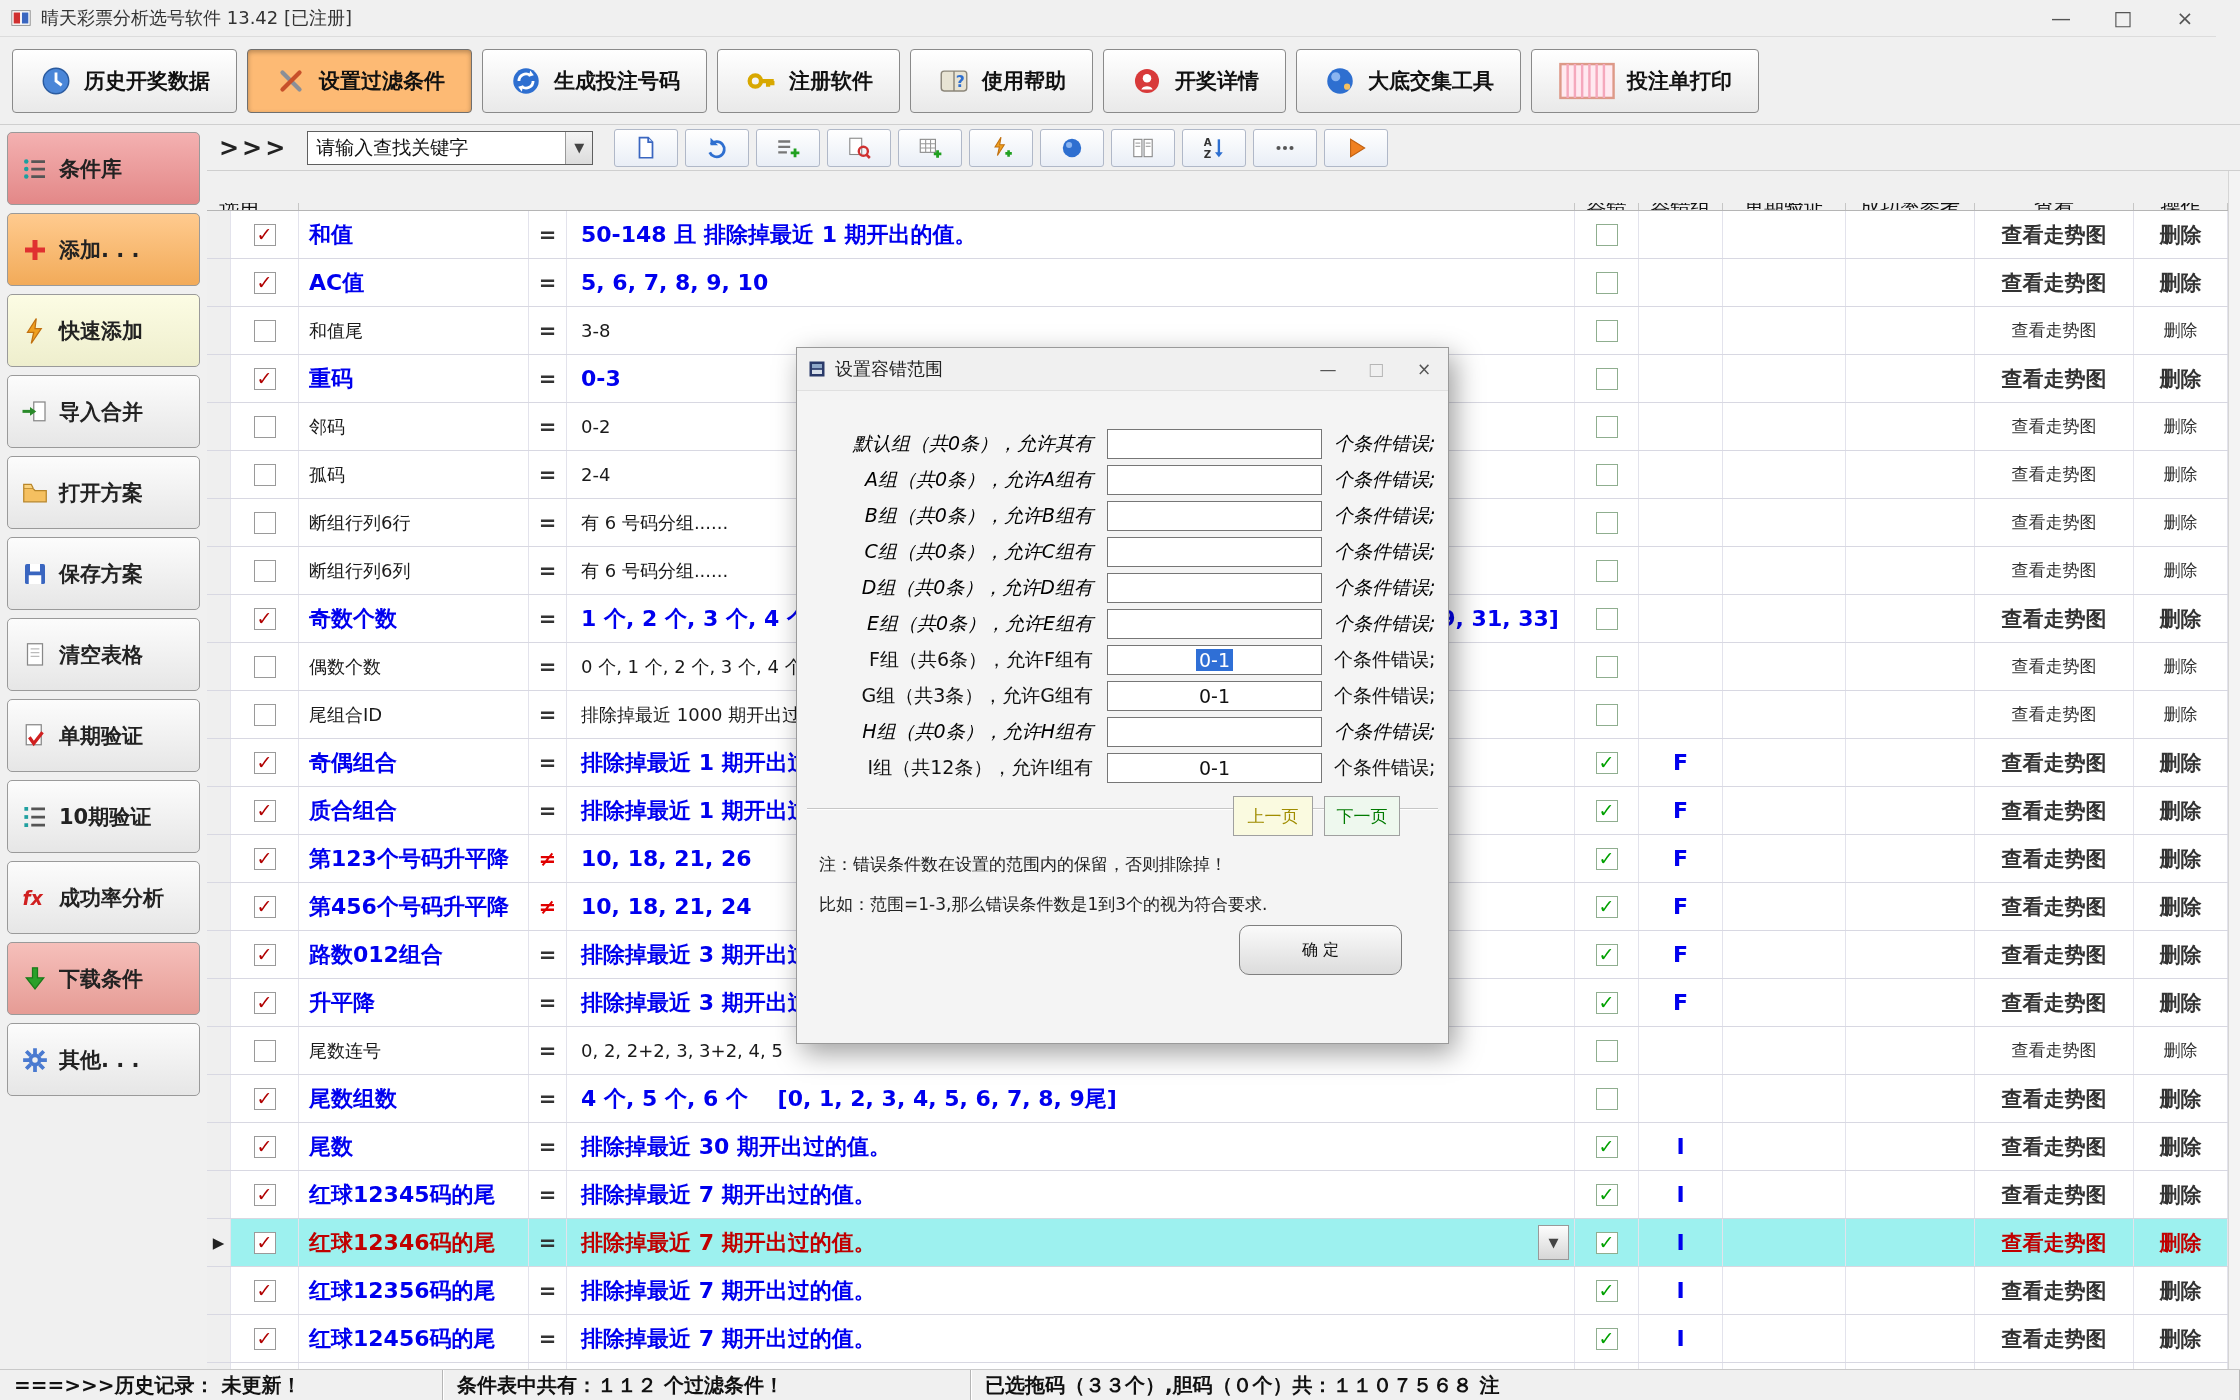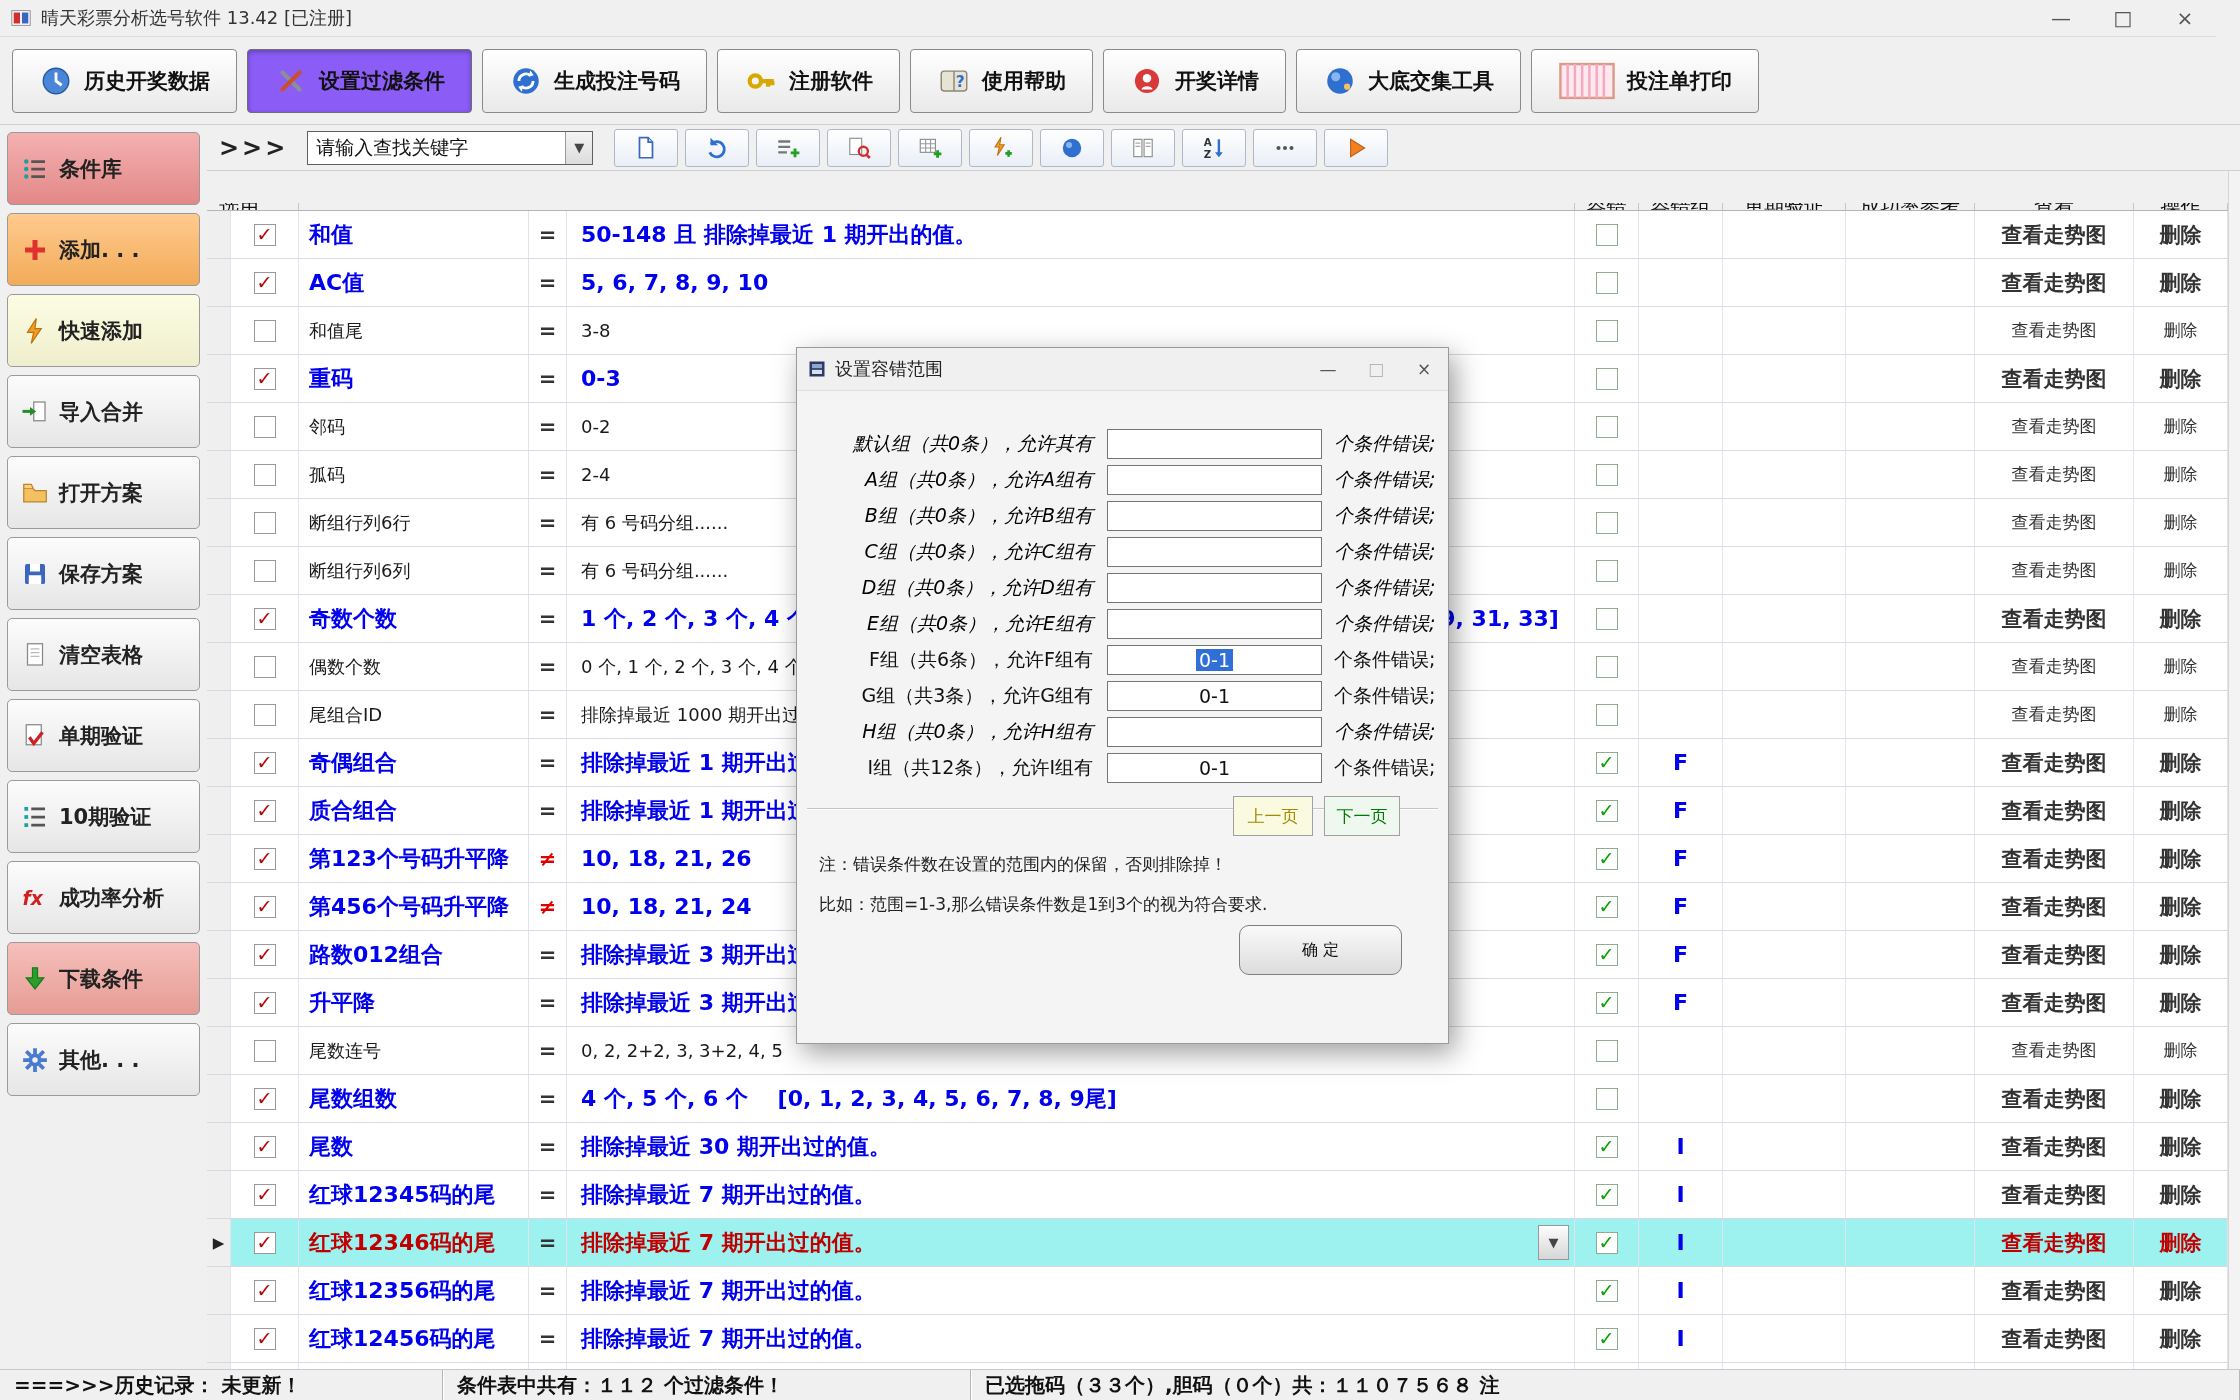--- a/index.html
+++ b/index.html
@@ -21,21 +21,21 @@
     font-size:20px; color:#555; }
 
   
   .toolbar { position:absolute; left:0; top:37px; width:2240px; height:88px;
     background:#f0f0f0; border-bottom:1px solid #cfcfcf;
     display:flex; align-items:center; gap:10px; padding-left:12px; }
   .tbtn { height:64px; padding:0 26px; display:flex; align-items:center; gap:11px;
     border:1px solid #8a8a8a; border-radius:4px;
     background:linear-gradient(#ffffff,#e9e9e9);
     font-size:21px; font-weight:bold; color:#111; }
-  .tbtn.active { background:#8b5cf6; box-shadow:inset 0 2px 5px rgba(0,0,0,.28); border-color:#6f6f6f; }
+  .tbtn.active { background:#fdba74; box-shadow:inset 0 2px 5px rgba(0,0,0,.28); border-color:#6f6f6f; }
 
   
   .sidebar { position:absolute; left:0; top:125px; width:207px; bottom:31px;
     background:#f0f0f0; padding:7px 0 0 7px; }
   .sbtn { width:193px; height:73px; margin-bottom:8px; border:1px solid #9a9a9a; border-radius:5px;
     display:flex; align-items:center; gap:9px; padding-left:12px;
     background:linear-gradient(#fcfcfc,#e6e6e6);
     font-size:21px; font-weight:bold; color:#222; }
 
   

